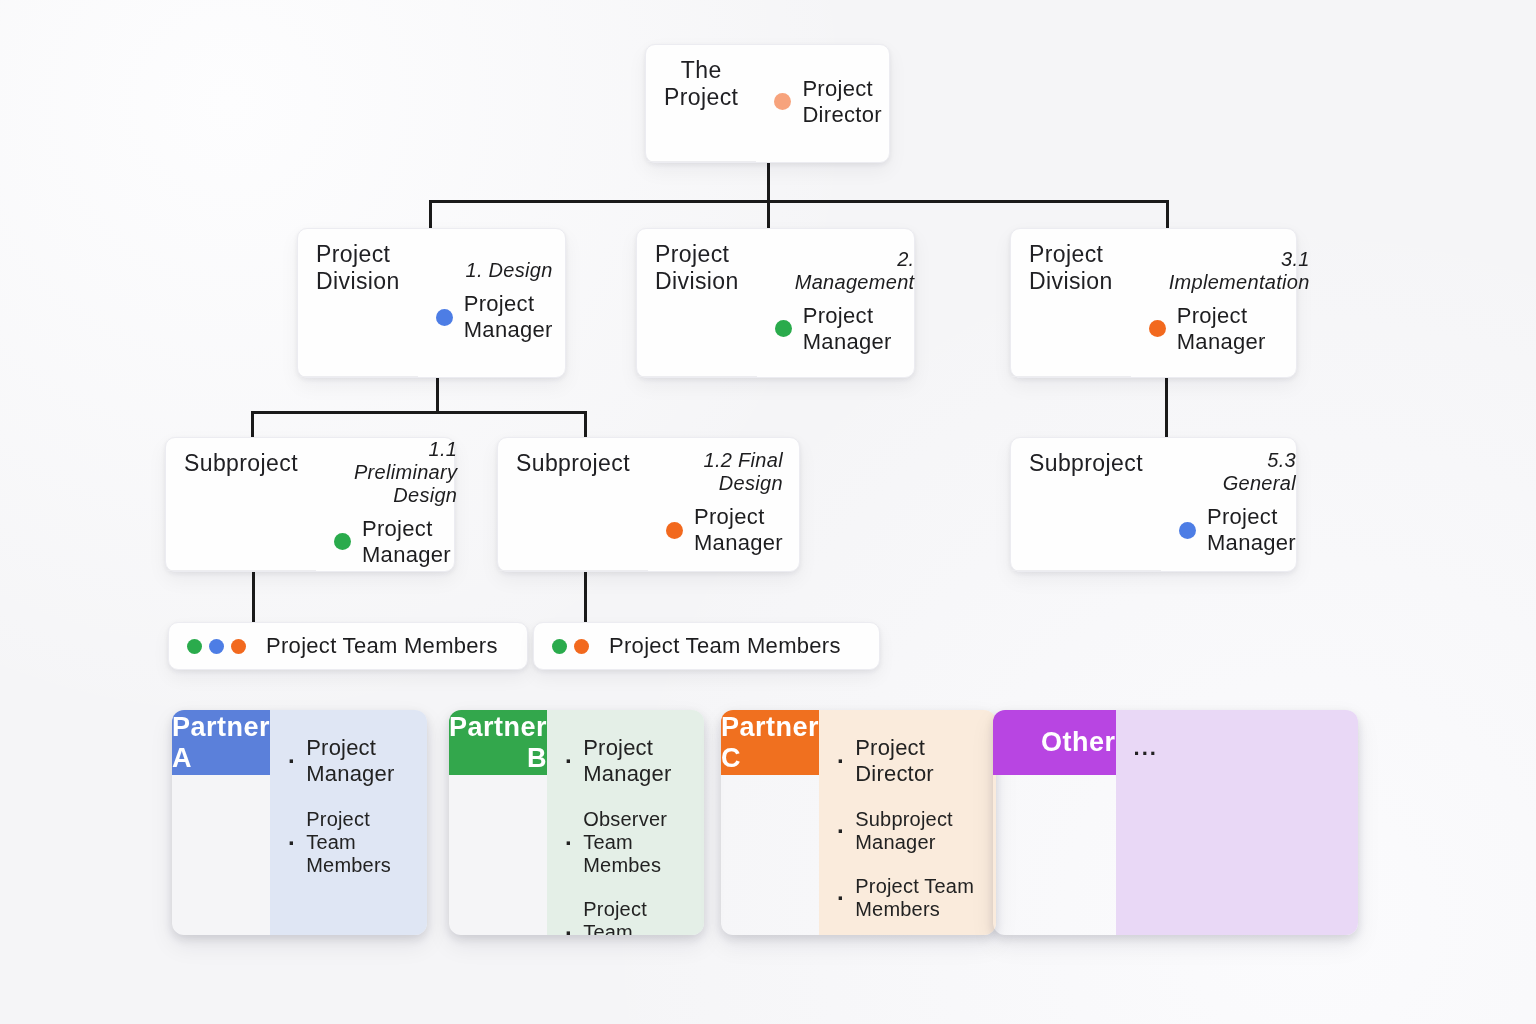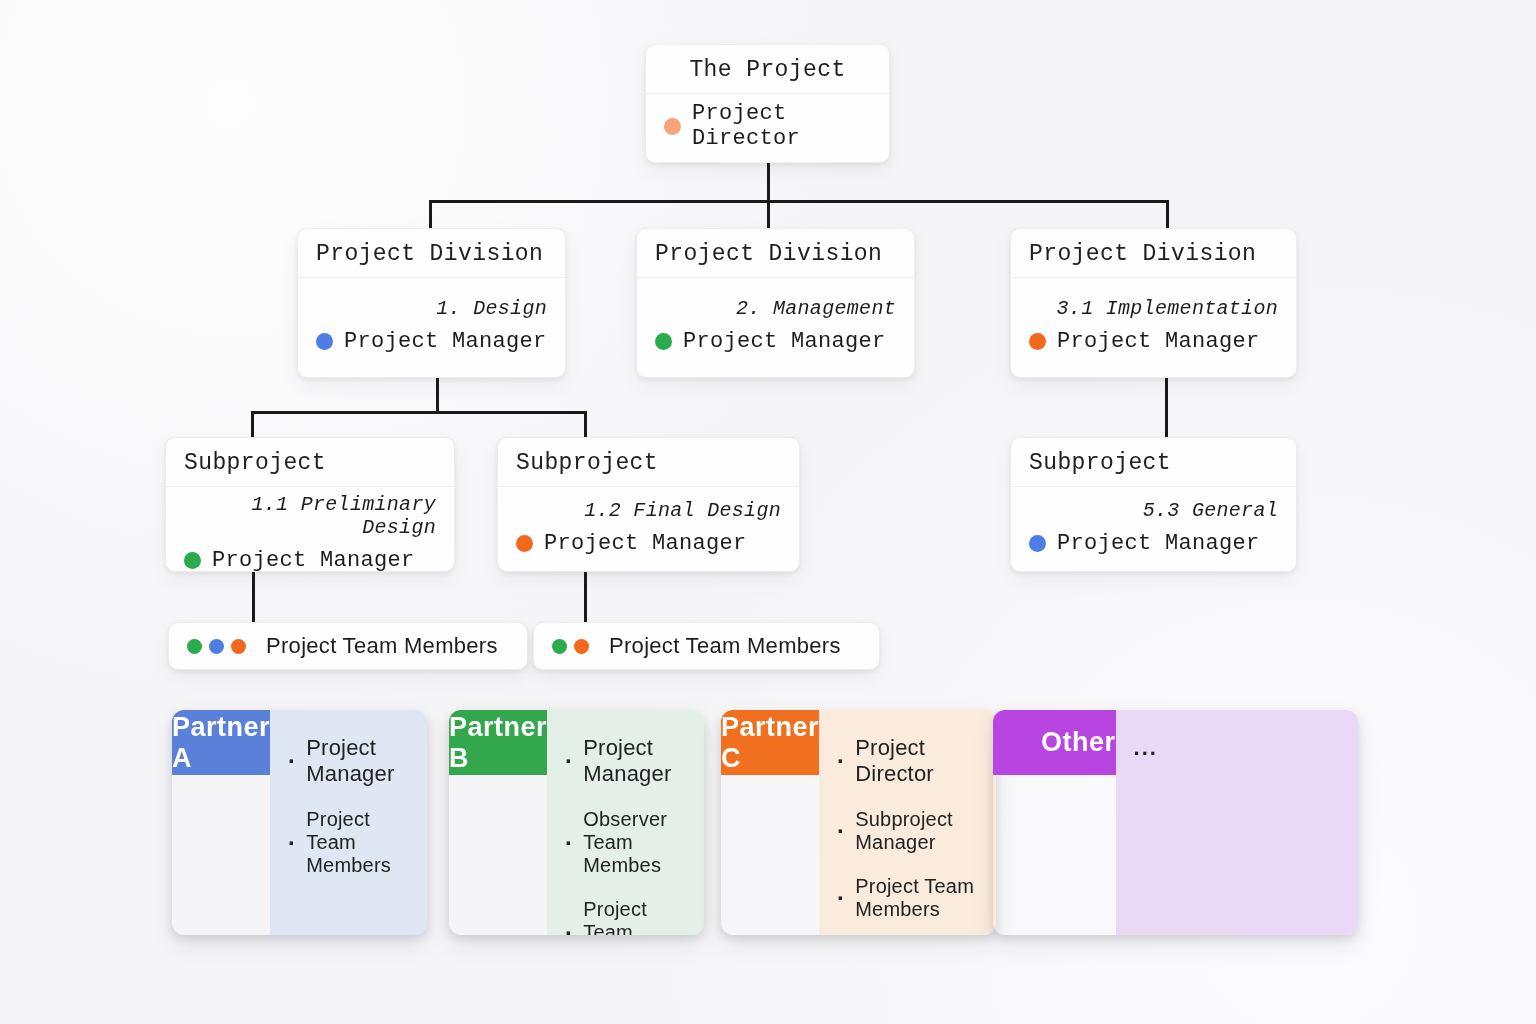--- a/index.html
+++ b/index.html
@@ -16,21 +16,21 @@
                #f5f5f7;}
   
   .conn{position:absolute;background:#1a1a1a;}
   .conn.v{width:2.6px;}
   .conn.h{height:2.6px;}
   
   .node{
     position:absolute;background:#fefefe;
     border:1px solid #ececf1;border-radius:10px;
     box-shadow:0 2px 5px rgba(25,25,45,.07), 0 8px 20px rgba(25,25,45,.05);
-    display:flex;flex-direction:column;box-sizing:border-box;font-family:Liberation Mono, monospace;
+    display:flex;flex-direction:row;box-sizing:border-box;
   }
   .node-header{
     padding:12px 18px 10px;font-size:23px;letter-spacing:.4px;
     border-bottom:1px solid #ededf0;color:#202024;
   }
   .node-header.center{text-align:center;}
   .node-body{flex:1;display:flex;flex-direction:column;justify-content:center;
     padding:6px 18px 10px;gap:9px;}
   .node-body.center-row{align-items:center;}
   .subtitle{font-style:italic;font-size:20px;margin-left:20px;letter-spacing:.3px;text-align:right;}
@@ -172,21 +172,21 @@
 
   <div class="card" style="left:172px;top:710px;width:255px;height:225px">
     <div class="card-header" style="background: rgb(91, 128, 218);">Partner A</div>
     <div class="card-body" style="background: rgb(223, 230, 244);">
       <div class="card-item">Project Manager</div>
       <div class="card-item">Project Team Members</div>
     </div>
   </div>
 
   <div class="card" style="left:449px;top:710px;width:255px;height:225px">
-    <div class="card-header" style="background: rgb(51, 167, 76);">Partner B</div>
+    <div class="card-header" style="background: rgb(51, 167, 76); text-align: right;">Partner B</div>
     <div class="card-body" style="background: rgb(228, 239, 231);">
       <div class="card-item">Project Manager</div>
       <div class="card-item">Observer Team Membes</div>
       <div class="card-item">Project Team Members</div>
     </div>
   </div>
 
   <div class="card" style="left:721px;top:710px;width:275px;height:225px">
     <div class="card-header" style="background: rgb(240, 112, 31);">Partner C</div>
     <div class="card-body" style="background: rgb(250, 235, 220);">

